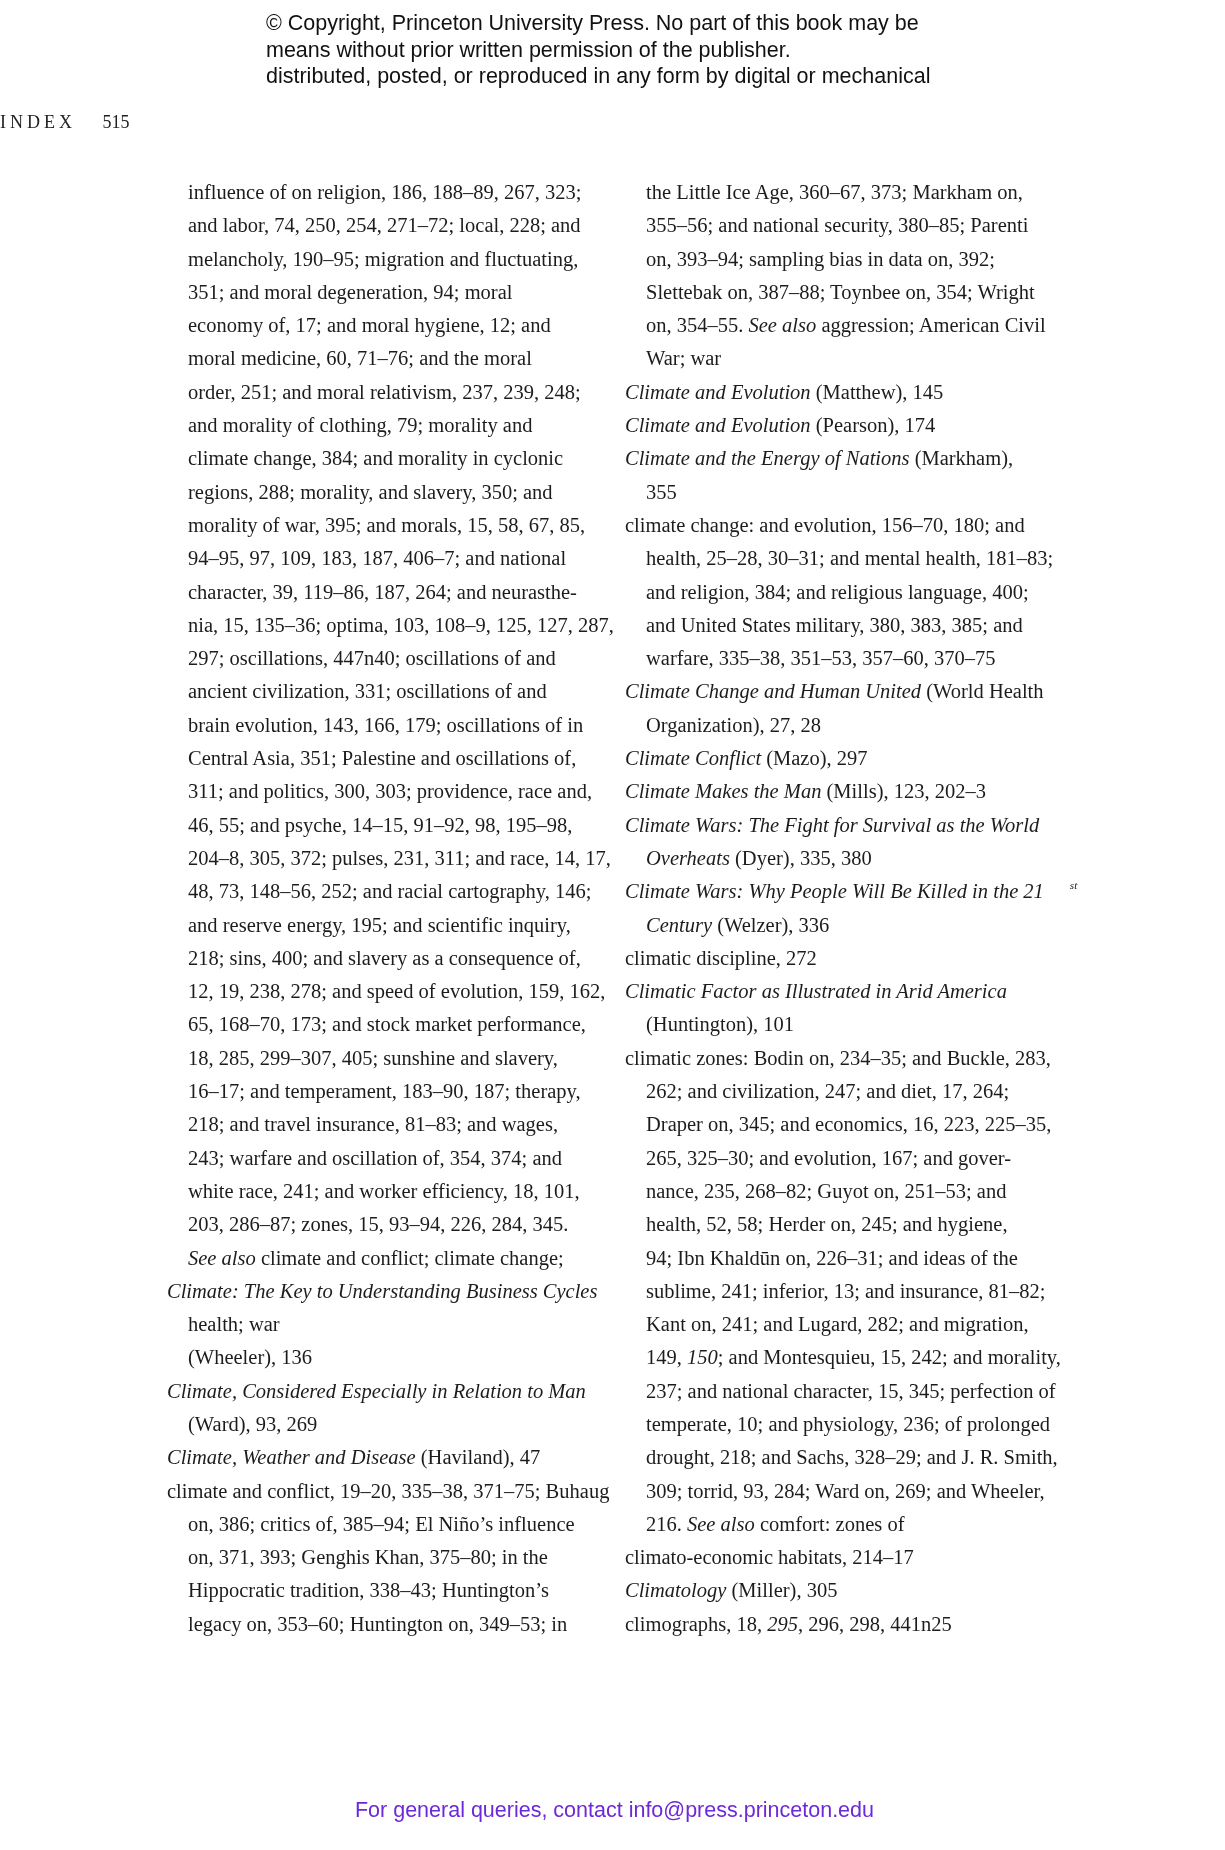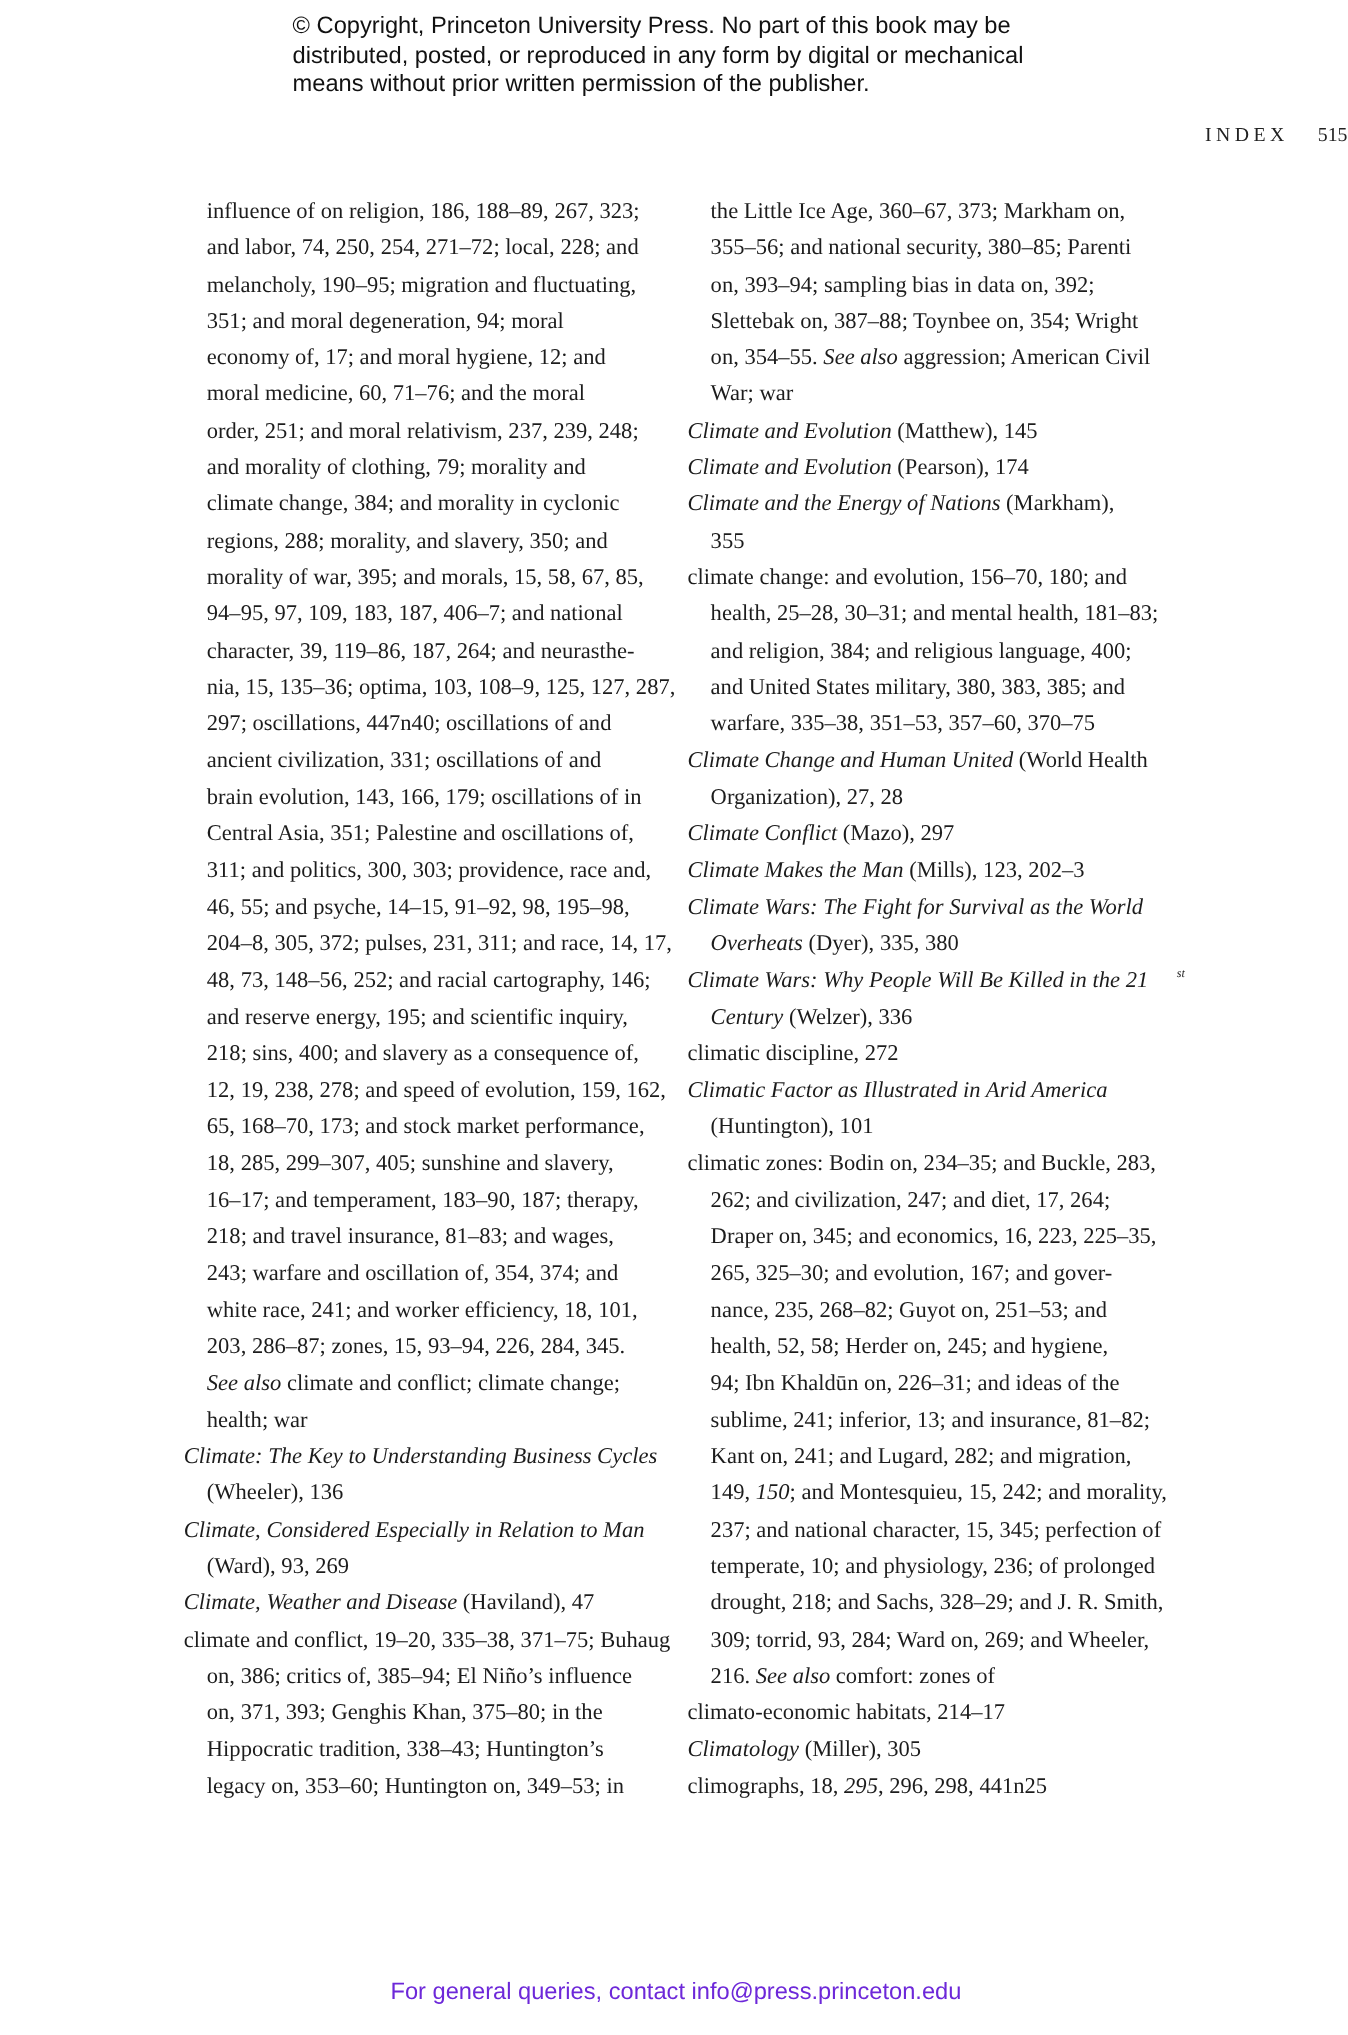--- a/index.html
+++ b/index.html
@@ -2,21 +2,21 @@
 <html><head>
 <meta charset="utf-8">
 <style>
   html, body { margin: 0; padding: 0; background: #ffffff; }
   body { width: 1225px; height: 1850px; position: relative; overflow: hidden; color: #1a1a1a; }
   .notice {
     position: absolute; left: 266px; top: 10px; width: 720px;
     font-family: "Liberation Sans", sans-serif; font-size: 21.5px; line-height: 26.5px; color: #111;
   }
   .running-head {
-    position: absolute; left: 0; right: 0; top: 112px; text-align: right;
+    position: absolute; left: 0; right: 0; top: 112px; text-align: left;
     font-family: "Liberation Serif", serif; font-size: 18px; color: #222;
   }
   .running-head .label { letter-spacing: 4px; margin-right: 22px; }
   .column {
     position: absolute; top: 176px; width: 420px;
     font-family: "Liberation Serif", serif; font-size: 20.5px; line-height: 33.3px; color: #1c1c1c;
   }
   .col-left { left: 167px; }
   .col-right { left: 625px; }
   .line { white-space: nowrap; display: block; }
@@ -26,22 +26,22 @@
   .footer {
     position: absolute; left: 4px; right: 0; top: 1798px; text-align: center;
     font-family: "Liberation Sans", sans-serif; font-size: 21.5px; color: #6d28d9;
   }
 </style>
 </head>
 <body>
 
 <div class="notice">
   <div>© Copyright, Princeton University Press. No part of this book may be</div>
+  <div>means without prior written permission of the publisher.</div>
   <div>distributed, posted, or reproduced in any form by digital or mechanical</div>
-  <div>means without prior written permission of the publisher.</div>
 </div>
 
 <div class="running-head">
   <span class="label">INDEX</span>
   <span>515</span>
 </div>
 
 <div class="column col-left">
     <span class="line indent"><span>influence of on religion, 186, 188–89, 267, 323;</span></span>
     <span class="line indent"><span>and labor, 74, 250, 254, 271–72; local, 228; and</span></span>
@@ -69,22 +69,22 @@
     <span class="line indent"><span>218; sins, 400; and slavery as a consequence of,</span></span>
     <span class="line indent"><span>12, 19, 238, 278; and speed of evolution, 159, 162,</span></span>
     <span class="line indent"><span>65, 168–70, 173; and stock market performance,</span></span>
     <span class="line indent"><span>18, 285, 299–307, 405; sunshine and slavery,</span></span>
     <span class="line indent"><span>16–17; and temperament, 183–90, 187; therapy,</span></span>
     <span class="line indent"><span>218; and travel insurance, 81–83; and wages,</span></span>
     <span class="line indent"><span>243; warfare and oscillation of, 354, 374; and</span></span>
     <span class="line indent"><span>white race, 241; and worker efficiency, 18, 101,</span></span>
     <span class="line indent"><span>203, 286–87; zones, 15, 93–94, 226, 284, 345.</span></span>
     <span class="line indent"><span class="it">See also</span><span> climate and conflict; climate change;</span></span>
+    <span class="line"><span class="it">Climate: The Key to Understanding Business Cycles</span></span>
     <span class="line indent"><span>health; war</span></span>
-    <span class="line"><span class="it">Climate: The Key to Understanding Business Cycles</span></span>
     <span class="line indent"><span>(Wheeler), 136</span></span>
     <span class="line"><span class="it">Climate, Considered Especially in Relation to Man</span></span>
     <span class="line indent"><span>(Ward), 93, 269</span></span>
     <span class="line"><span class="it">Climate, Weather and Disease</span><span> (Haviland), 47</span></span>
     <span class="line"><span>climate and conflict, 19–20, 335–38, 371–75; Buhaug</span></span>
     <span class="line indent"><span>on, 386; critics of, 385–94; El Niño’s influence</span></span>
     <span class="line indent"><span>on, 371, 393; Genghis Khan, 375–80; in the</span></span>
     <span class="line indent"><span>Hippocratic tradition, 338–43; Huntington’s</span></span>
     <span class="line indent"><span>legacy on, 353–60; Huntington on, 349–53; in</span></span>
   </div>

